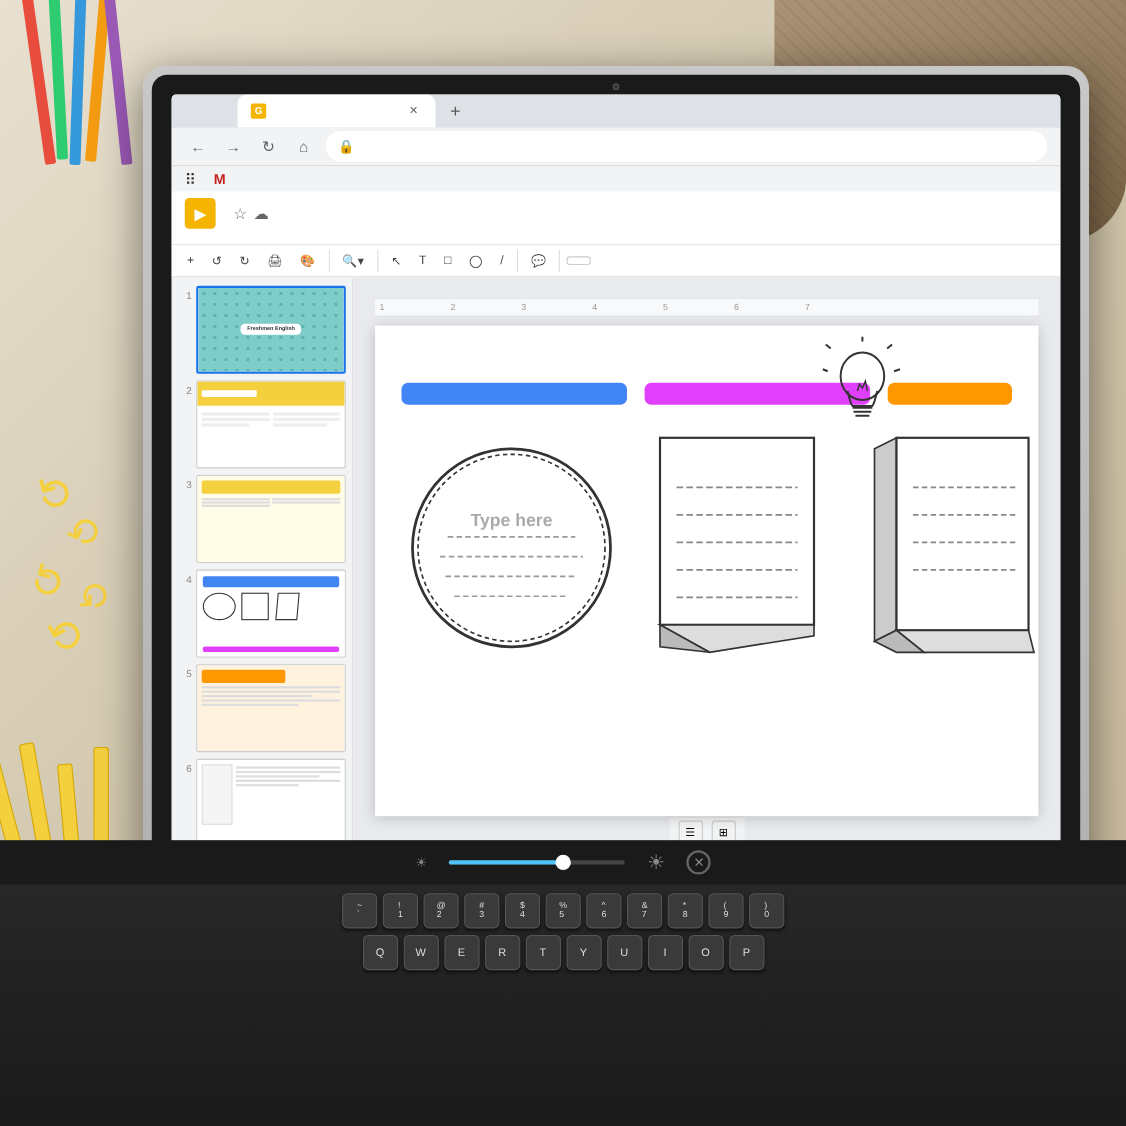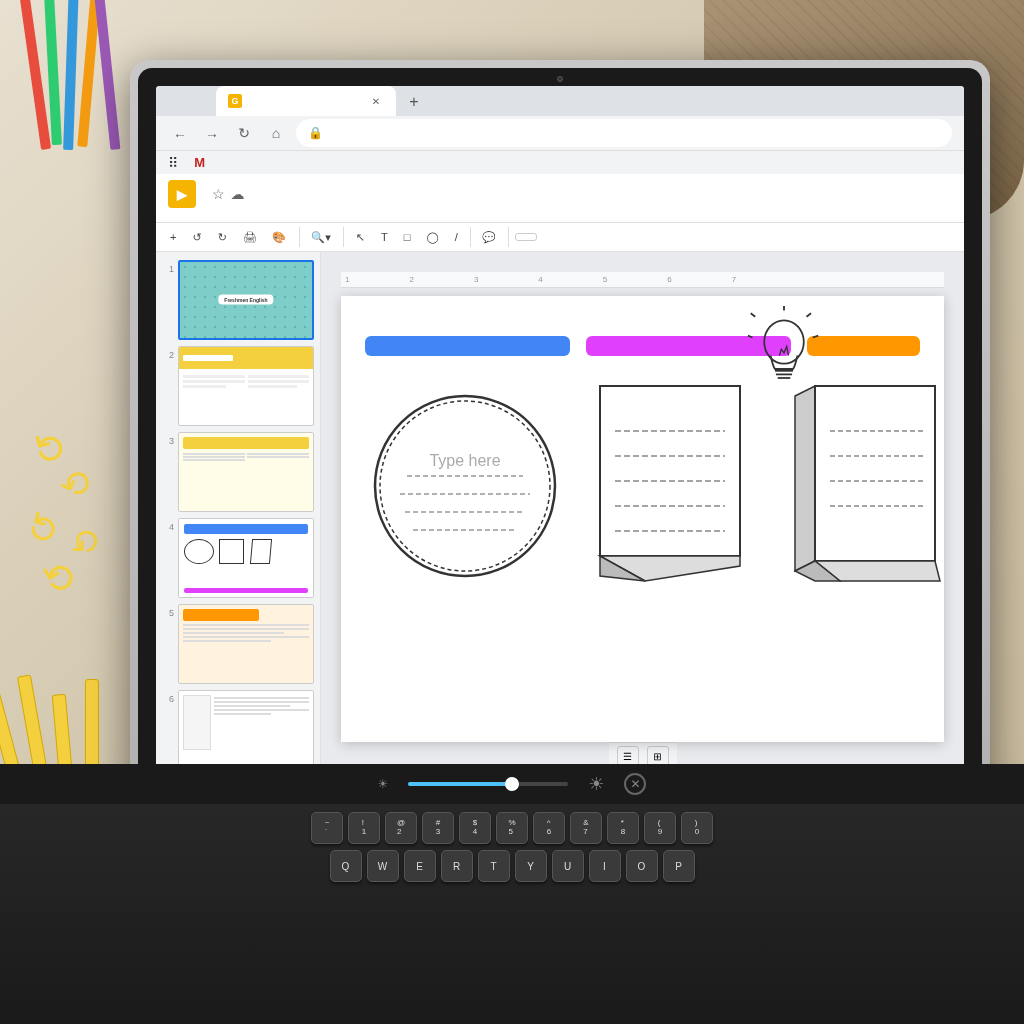--- a/index.html
+++ b/index.html
@@ -342,23 +342,24 @@
       background: white;
       width: 100%;
       flex: 1;
       box-shadow: 0 2px 12px rgba(0,0,0,0.2);
       position: relative;
       overflow: hidden;
     }
 
     
     .slide-content {
-      padding: 16px 24px;
+      padding: 28px 24px;
       height: 100%;
       position: relative;
+      font-weight: bold;
     }
 
     .lightbulb-area {
       position: absolute;
       top: 10px;
       right: 120px;
       width: 80px;
       height: 90px;
     }
 

